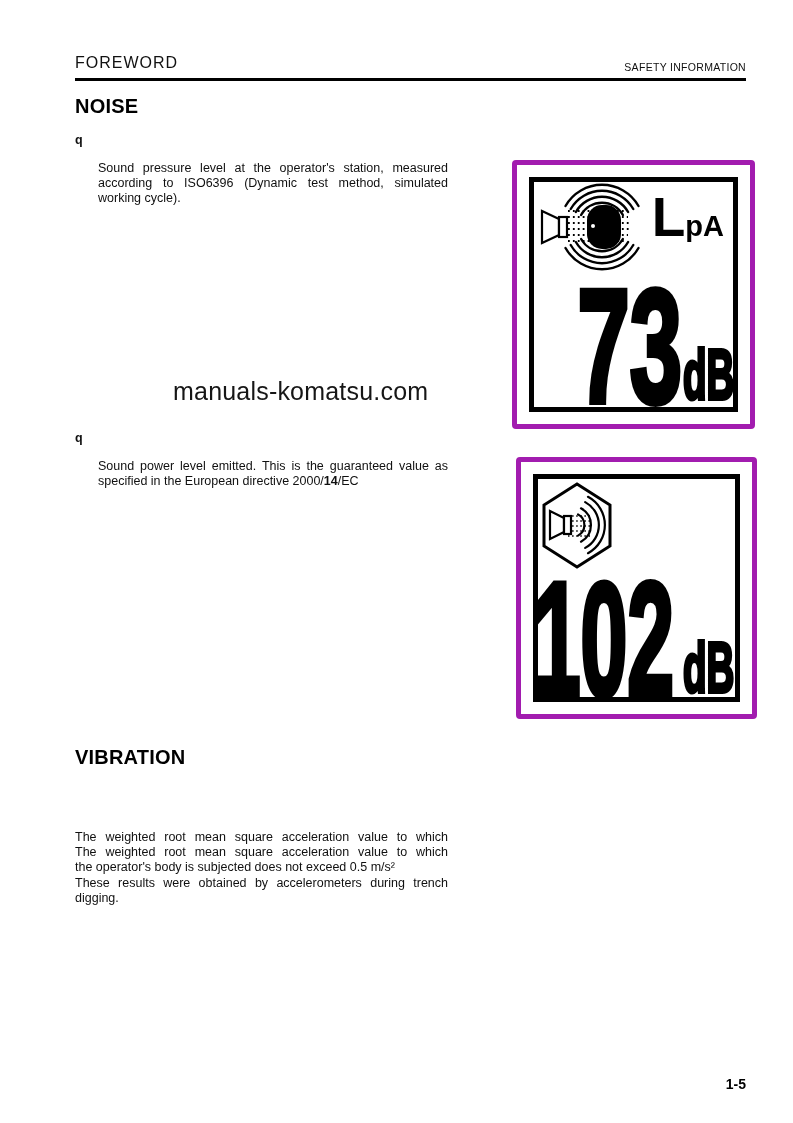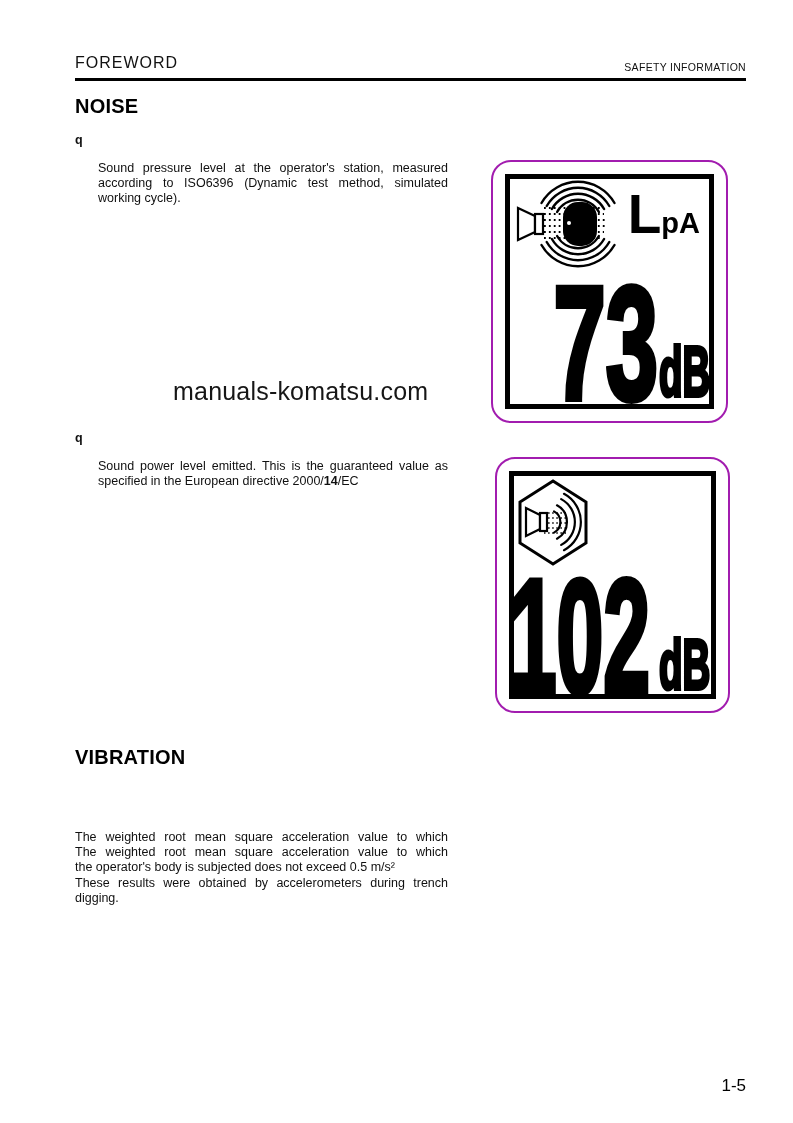--- a/index.html
+++ b/index.html
@@ -24,37 +24,37 @@
   .jline{text-align:justify;text-align-last:justify;}
   .bullet{display:flex;}
   .bullet .marker{width:23px;font-weight:bold;flex:0 0 23px;}
   .bullet .btext{width:350px;margin-top:28px;}
   .vib-text{width:373px;margin-top:46px;}
 
   
   .watermark{left:173px;top:377px;font-size:25px;color:#161616;letter-spacing:.2px;}
 
   
-  .nlabel{border:2px solid #a21caf;border-radius:20px;background:#fff;}
+  .nlabel{border:5px solid #a21caf;border-radius:4px;background:#fff;margin-left:21px;}
   .nlabel-inner{position:absolute;left:12px;top:12px;right:12px;bottom:12px;border:5px solid #000;}
   .sym{position:absolute;white-space:nowrap;}
   .sym-main{font-size:55px;font-weight:bold;line-height:1;}
   .sym-sub{font-size:29px;font-weight:bold;line-height:1;letter-spacing:0;}
   .lbl1 .sym{top:8px;right:9px;}
   .lbl2 .sym{top:20px;right:16px;}
   .valrow{position:absolute;overflow:visible;}
   .valrow text{font-family:"Liberation Sans",sans-serif;font-weight:bold;fill:#000;stroke:#000;stroke-linejoin:miter;}
   .num{font-size:162px;stroke-width:6px;}
   .unit{font-size:70px;stroke-width:4px;}
   .lbl1 .valrow{left:0;top:85px;width:205px;height:140px;}
   .lbl2 .valrow{left:-8px;top:80px;width:212px;height:140px;}
   .icon-svg{position:absolute;overflow:visible;}
 
   
-  .page-num{right:47px;top:1076px;font-size:17px;font-weight:normal;}
+  .page-num{right:47px;top:1076px;font-size:14px;font-weight:bold;}
 </style>
 </head>
 <body>
 
 <div class="abs hdr-left">FOREWORD</div>
 <div class="abs hdr-right">SAFETY INFORMATION</div>
 <div class="abs hdr-rule"></div>
 
 <div class="abs sec-title" style="left:75px;top:95px;">NOISE</div>
 

